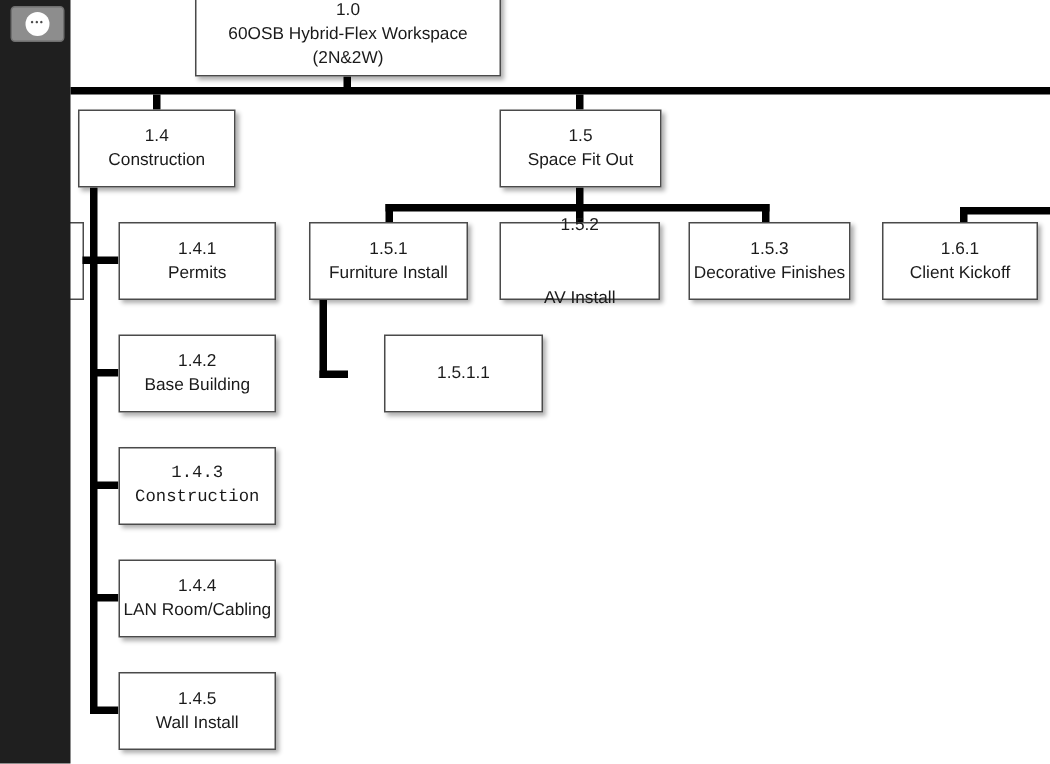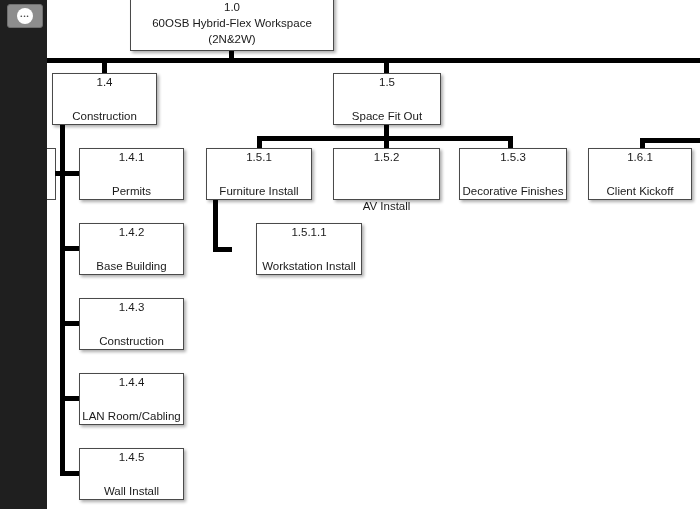--- a/index.html
+++ b/index.html
@@ -8,21 +8,21 @@
     font-family:"Liberation Sans", sans-serif;color:#1a1a1a;
   }
   .canvas{position:relative;width:700px;height:509px;background:#ffffff;border-radius:16px;}
   
   .conn{position:absolute;background:#000000;z-index:2;}
   
   .node{
     position:absolute;z-index:3;background:#ffffff;
     border:1px solid #4a4a4a;
     box-shadow:2px 2px 3px rgba(0,0,0,0.32);
-    display:flex;flex-direction:column;align-items:center;justify-content:space-between;
+    display:flex;flex-direction:column;align-items:center;justify-content:center;
     text-align:center;font-size:11.5px;line-height:16px;
     box-sizing:border-box;white-space:nowrap;
   }
   .node .code{font-size:11.5px;}
   .node .label{font-size:11.5px;}
   .node.root{justify-content:flex-end;padding-bottom:3px;z-index:3;}
   .node.partial{z-index:1;box-shadow:none;}
   
   .sidebar{
     position:absolute;left:0;top:0;width:47px;height:509px;
@@ -114,24 +114,23 @@
     <div class="label">Client Kickoff</div>
   </div>
 
   <div class="node" style="left:79px;top:223px;width:105px;height:52px;">
     <div class="code">1.4.2</div>
     <div class="label">Base Building</div>
   </div>
 
   <div class="node" style="left:232px;top:223px;width:106px;height:52px;margin-left:24px;">
     <div class="code">1.5.1.1</div>
-    <div class="label">Workstation Install</div>
   </div>
 
-  <div class="node" style="left:79px;top:298px;width:105px;height:52px;">
+  <div class="node" style="left:79px;top:298px;width:105px;height:52px;font-family:Liberation Mono, monospace;">
     <div class="code">1.4.3</div>
     <div class="label">Construction</div>
   </div>
 
   <div class="node" style="left:79px;top:373px;width:105px;height:52px;">
     <div class="code">1.4.4</div>
     <div class="label">LAN Room/Cabling</div>
   </div>
 
   <div class="node" style="left:79px;top:448px;width:105px;height:52px;">

